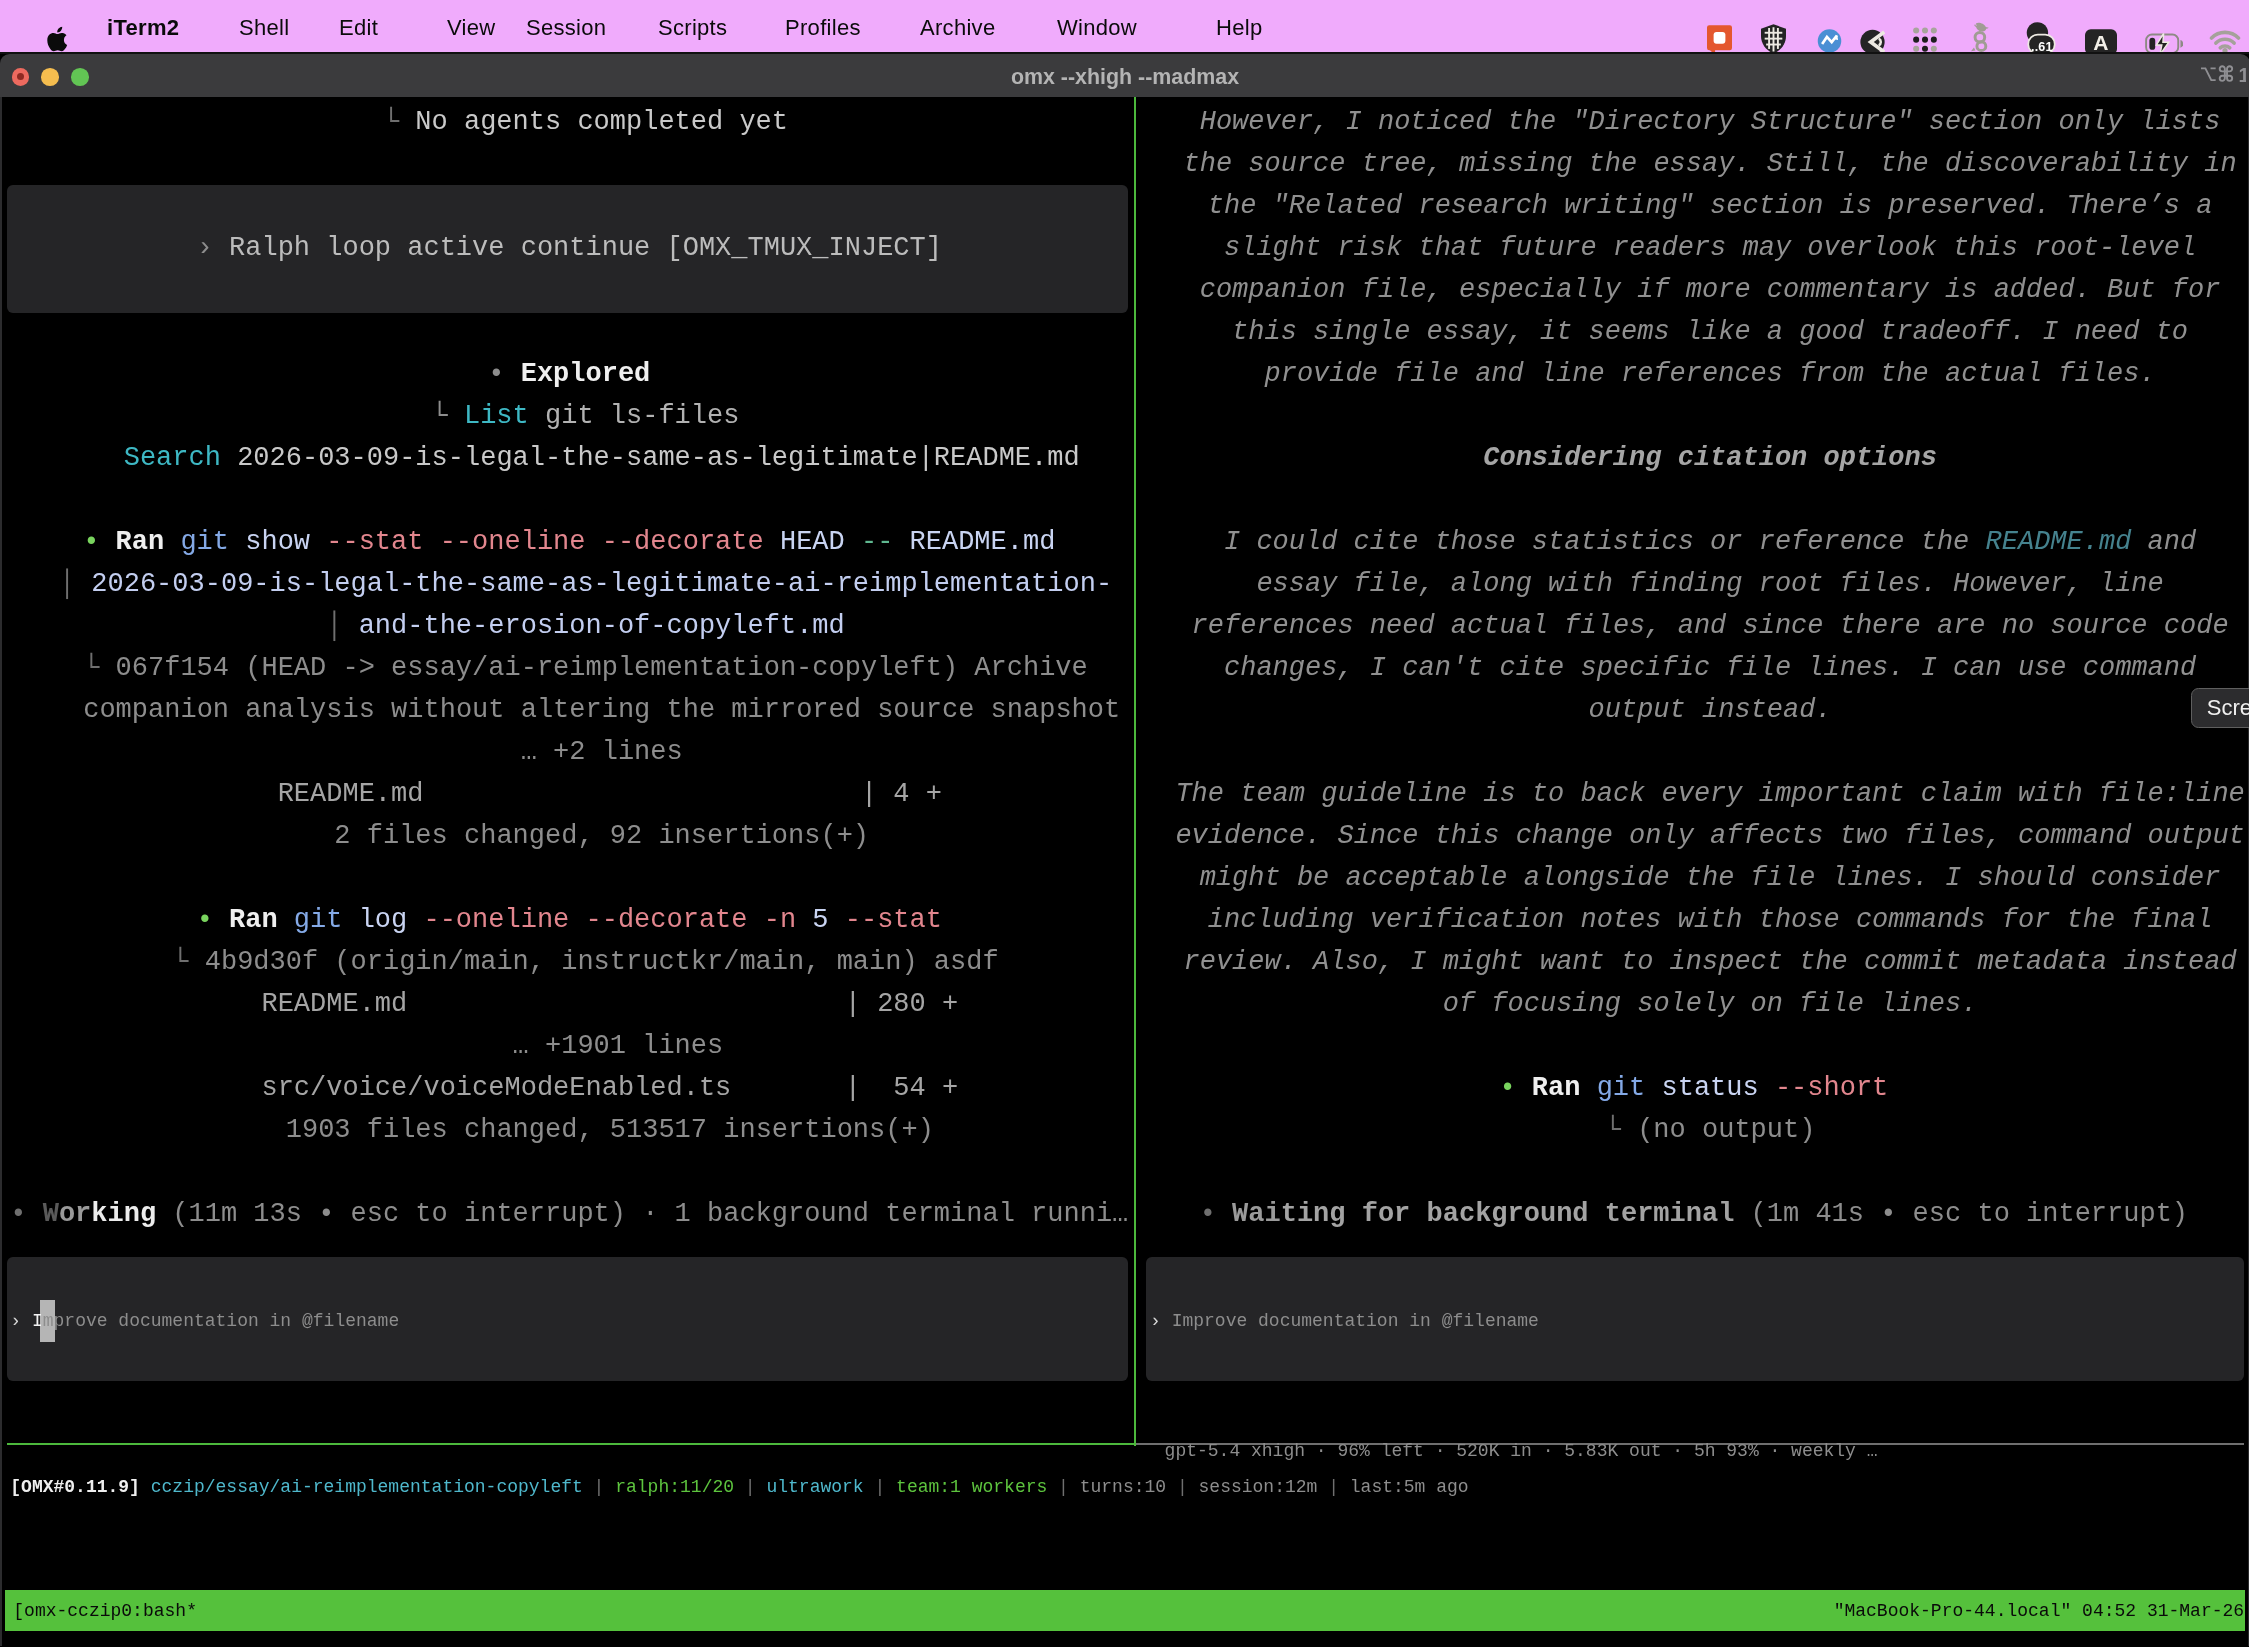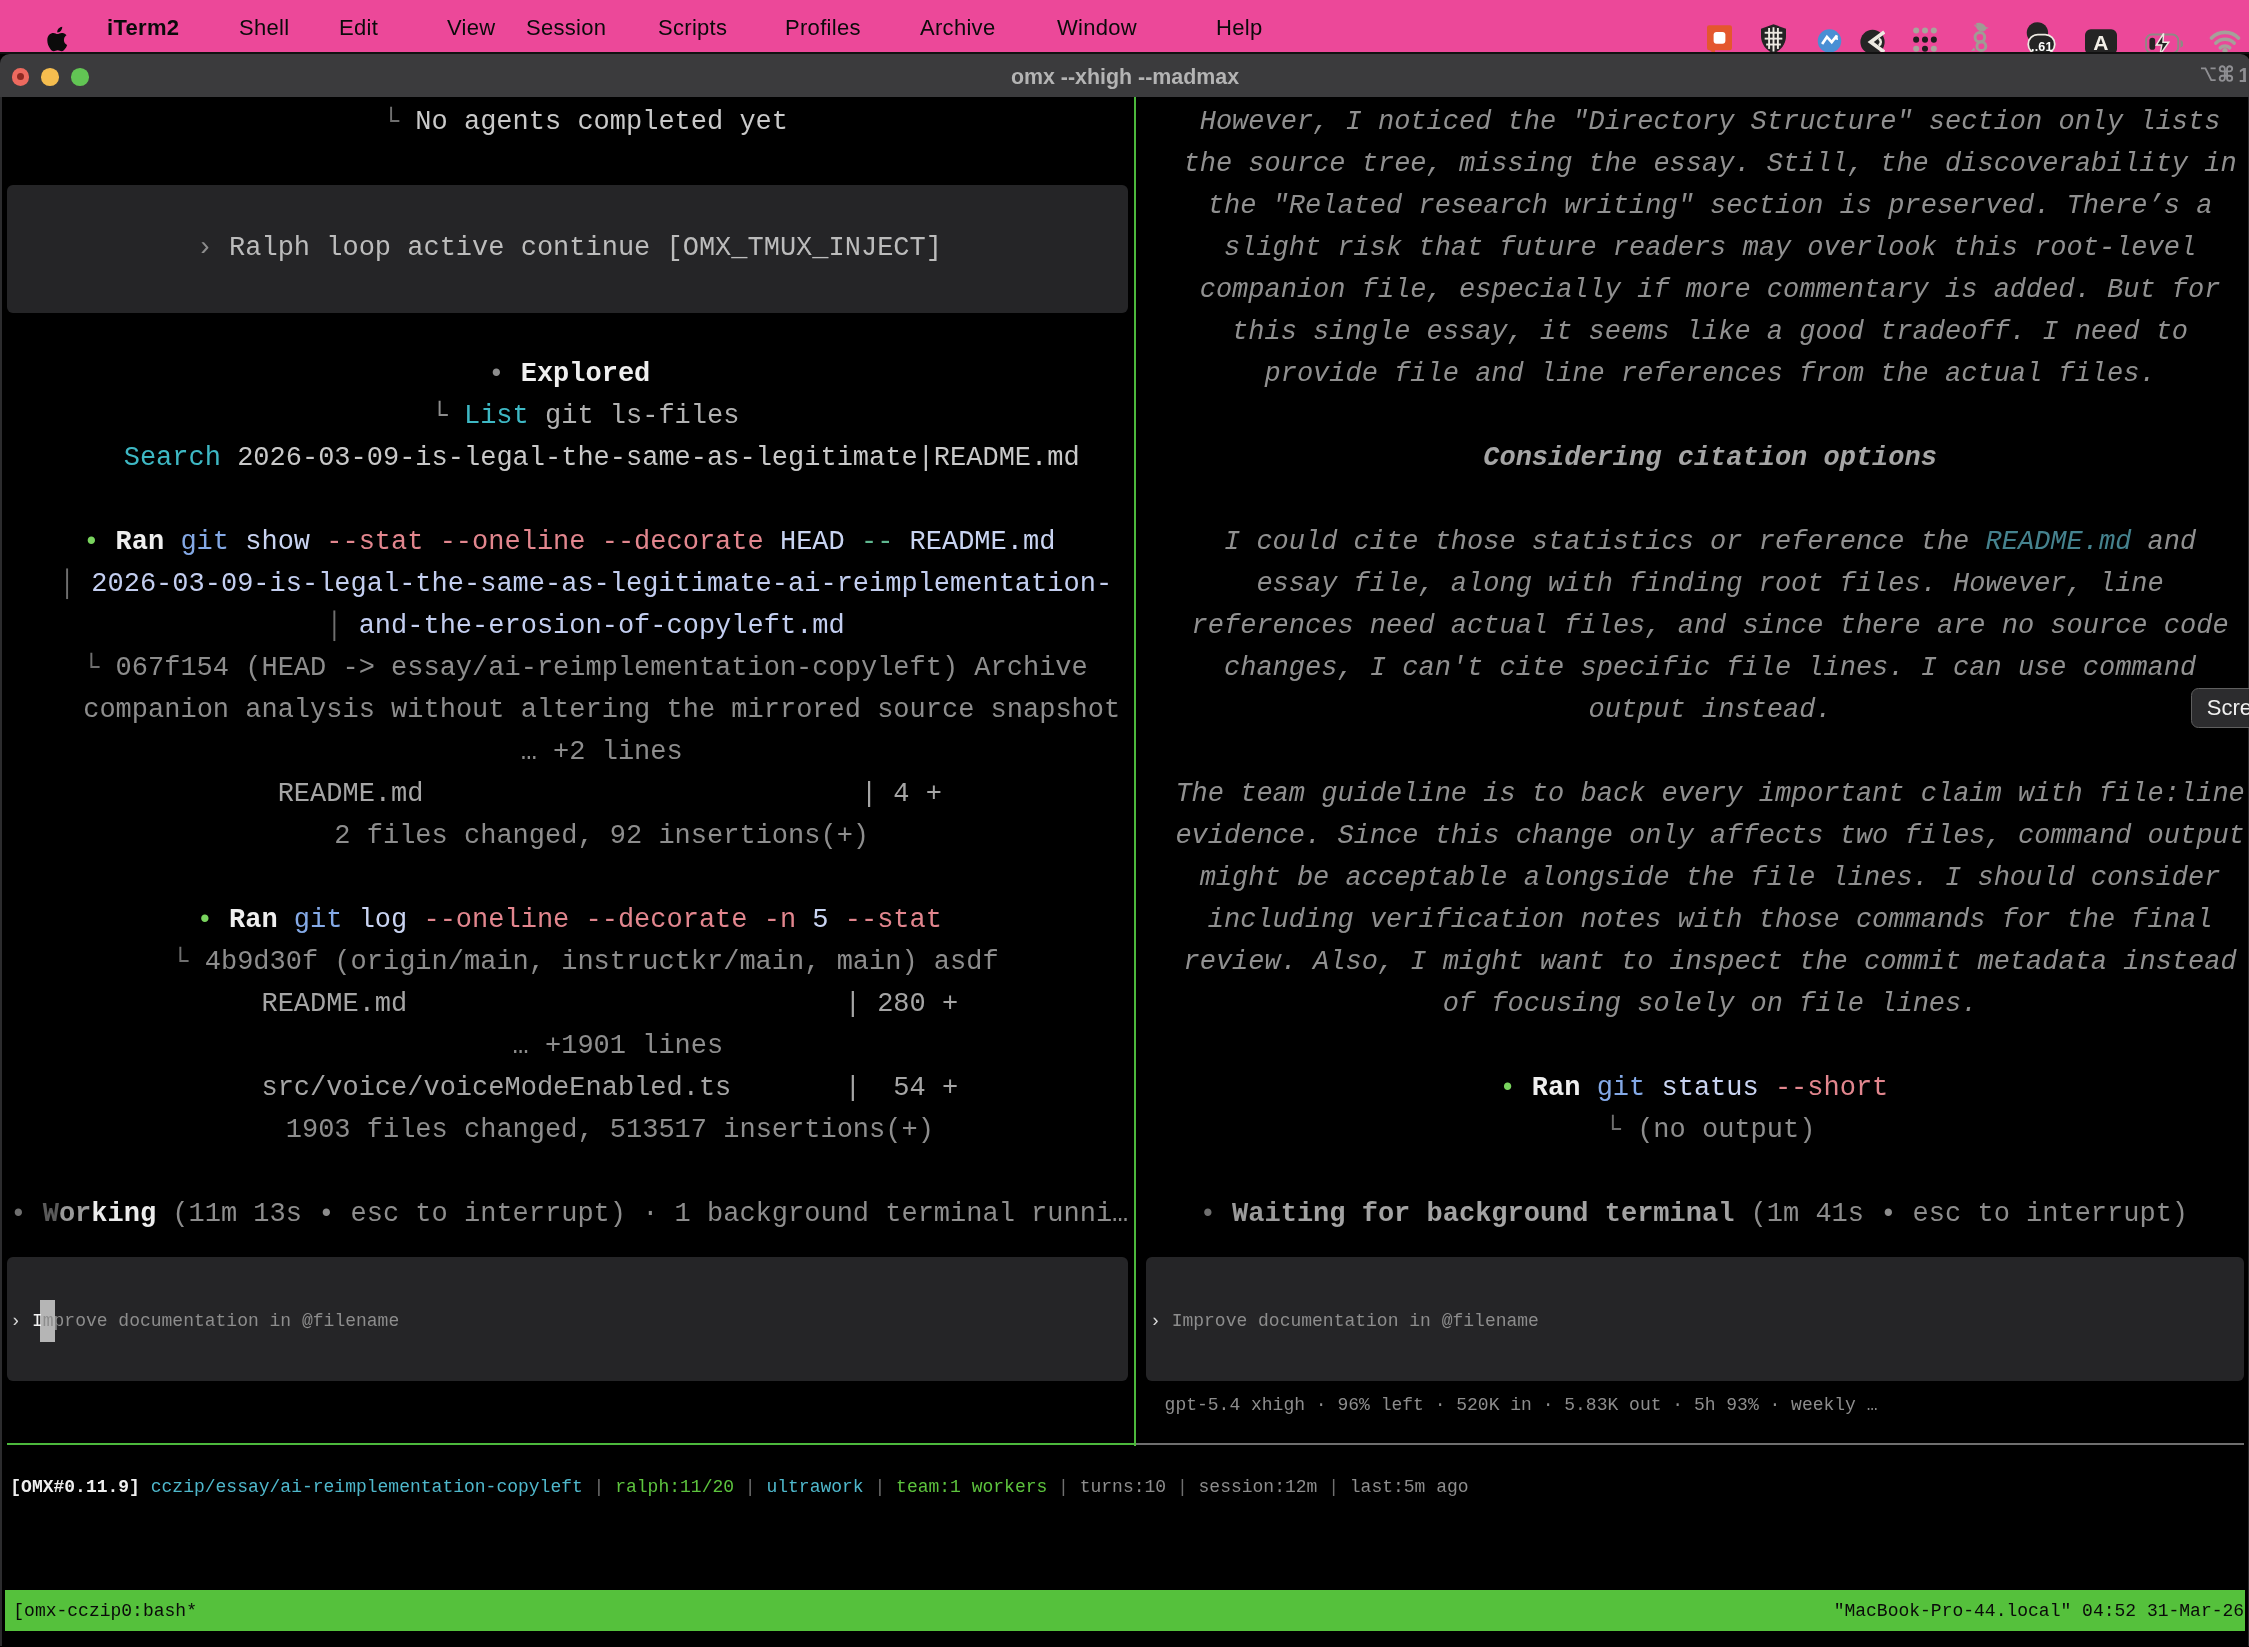--- a/index.html
+++ b/index.html
@@ -1,15 +1,15 @@
 <!DOCTYPE html>
 <html style="font-size:11.8px"><head><meta charset="utf-8"><style>
   html,body{margin:0;padding:0;background:#000;}
   body{width:2250px;height:1648px;position:relative;overflow:hidden;font-family:"Liberation Mono",monospace;}
-  #menubar{position:absolute;left:0;top:0;width:2250px;height:52px;background:#ec4899;}
+  #menubar{position:absolute;left:0;top:0;width:2250px;height:52px;background:#f0abfc;}
   .mi{position:absolute;top:0;height:52px;line-height:55px;font-family:"Liberation Sans",sans-serif;font-size:22px;color:#0b0b0b;letter-spacing:0.3px;}
   #titlebar{position:absolute;left:0;top:54px;width:2250px;height:43px;background:#3b3b3d;border-radius:9.6px 9.6px 0 0;}
   #tgap{position:absolute;left:0;top:52px;width:2250px;height:1.5px;background:#111;}
   .tl{position:absolute;width:17.7px;height:17.7px;border-radius:50%;}
   #title{position:absolute;top:54px;left:0;width:2250px;height:44px;line-height:46px;text-align:center;font-family:"Liberation Sans",sans-serif;font-size:21.4px;font-weight:bold;color:#b4b4b4;}
   #term{position:absolute;left:0;top:97px;width:2250px;height:1549px;background:#000;overflow:hidden;}
   pre{margin:0;font-family:"Liberation Mono",monospace;font-size:27px;line-height:42px;white-space:pre;text-align:center;}
   #lpane{position:absolute;left:10.3px;top:4.3px;}
   #rpane{position:absolute;left:1143px;top:4.3px;}
   .box{position:absolute;background:#252527;border-radius:5.9px;}
@@ -187,19 +187,19 @@
 <span class="grn">•</span> <span class="wb">Ran</span> <span class="blu">git</span> <span class="lav">status</span> <span class="sal">--short</span>
   <span class="dim2">└</span> <span class="dim">(no output)</span>
 
 <span class="dim2">•</span> <span class="shr1">Wai</span><span class="shr2">ting for background terminal</span><span class="dim"> (1m 41s • esc to interrupt)</span></pre>
   <div style="position:absolute;background:#4cb83c;left:1134px;top:0;width:2.2px;height:1349px"></div>
   <div style="position:absolute;background:#4cb83c;left:6.6px;top:1346px;width:1127px;height:2.2px"></div>
   <div style="position:absolute;background:#6f6f6f;left:1136px;top:1346px;width:1108px;height:2.2px"></div>
   <div style="position:absolute;left:40px;top:1203px;width:15.4px;height:42px;background:#b5b5b5"></div>
     <div class="abs" style="left:10.3px;top:1203px"><span class="pw">›</span> <span style="color:#f2f2f2">I</span><span class="dim">mprove documentation in @filename</span></div>
   <div class="abs" style="left:1150px;top:1203px"><span class="pw">›</span> <span class="dim">Improve documentation in @filename</span></div>
-  <div class="abs" style="left:1143px;top:1287px"><span class="dim">  gpt-5.4 xhigh · 96% left · 520K in · 5.83K out · 5h 93% · weekly …</span></div>
+  <div class="abs" style="left:1143px;top:1333px"><span class="dim">  gpt-5.4 xhigh · 96% left · 520K in · 5.83K out · 5h 93% · weekly …</span></div>
   <div class="abs" style="left:10.3px;top:1369px"><span class="wb">[OMX#0.11.9]</span> <span class="cyn2">cczip/essay/ai-reimplementation-copyleft</span><span class="dim2"> | </span><span class="grn2">ralph:11/20</span><span class="dim2"> | </span><span class="cyn2">ultrawork</span><span class="dim2"> | </span><span class="grn2">team:1 workers</span><span class="dim2"> | </span><span class="dim">turns:10</span><span class="dim2"> | </span><span class="dim">session:12m</span><span class="dim2"> | </span><span class="dim">last:5m ago</span></div>
   <div style="position:absolute;left:5.2px;top:1493px;width:2240px;height:41px;background:#55c13c"></div>
   <div class="abs" style="left:13.3px;top:1493px;color:#0a0a0a">[omx-cczip0:bash*</div>
   <div class="abs" style="right:5.9px;top:1493px;color:#0a0a0a">"MacBook-Pro-44.local" 04:52 31-Mar-26</div>
   <div style="position:absolute;left:2191px;top:591px;width:89px;height:40px;background:#2c2c2e;border:1.5px solid #5f5f5f;border-radius:7.4px;color:#f0f0f0;font-family:'Liberation Sans',sans-serif;font-size:22px;line-height:38px;padding-left:14.8px;box-sizing:border-box">Scre</div>
 </div>
 
 </body></html>

